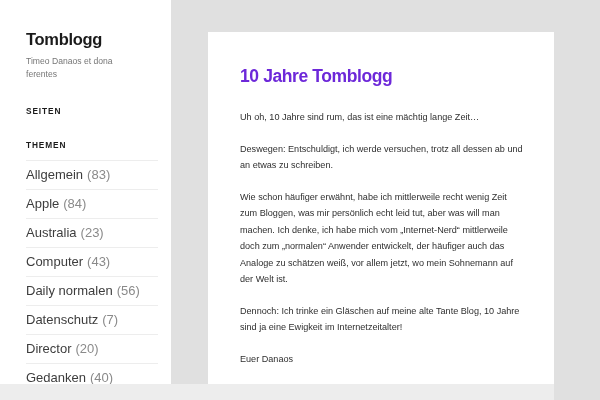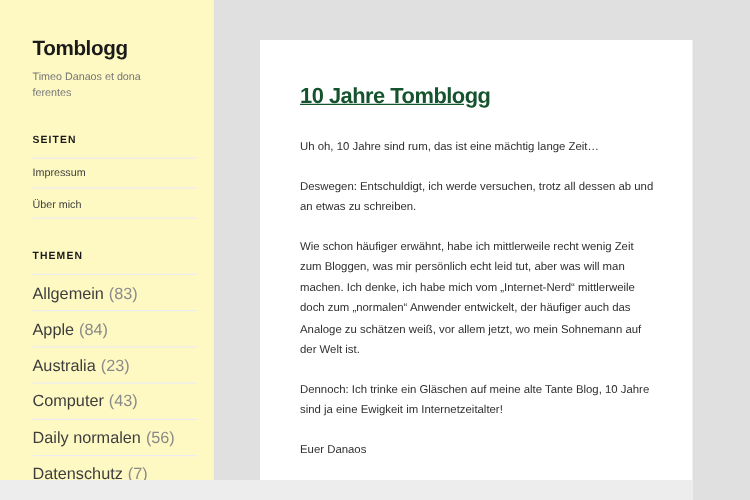--- a/index.html
+++ b/index.html
@@ -8,21 +8,21 @@
     background: #e0e0e0;
     font-family: "Liberation Sans", sans-serif;
     overflow: hidden;
   }
   .page { position: relative; width: 600px; height: 400px; background: #e0e0e0; }
 
   
   .sidebar {
     position: absolute; left: 0; top: 0;
     width: 171px; height: 400px;
-    background: #fef9c3;
+    background: #ffffff;
     padding: 30px 0 0 26px;
     overflow: hidden;
   }
   .site-title {
     font-size: 16.5px; font-weight: bold; color: #1a1a1a;
     letter-spacing: -0.3px; line-height: 1.1;
   }
   .site-tagline {
     margin-top: 7px;
     font-size: 8.6px; color: #767676; line-height: 1.55;
@@ -55,24 +55,23 @@
   .cat-count { color: #8a8a8a; margin-left: 4px; }
 
   
   .content-card {
     position: absolute; left: 208px; top: 32px;
     width: 346px; min-height: 352px;
     background: #ffffff;
     padding: 34px 30px 0 32px;
   }
   .post-title {
-    font-size: 17.5px; font-weight: bold; color: #14532d;
+    font-size: 17.5px; font-weight: bold; color: #6d28d9;
     letter-spacing: -0.4px; line-height: 1.2;
     margin-bottom: 22px;
-    text-decoration: underline;
   }
   .post-body p {
     font-size: 9.1px; color: #2f2f2f; line-height: 1.82;
     margin-bottom: 15px;
     text-align: left;
   }
   .post-footer {
     margin-top: 28px; padding-top: 10px;
     border-top: 1px solid #eeeeee;
     display: flex; align-items: center; gap: 13px;
@@ -89,28 +88,20 @@
 
 <div class="page">
 
   <aside class="sidebar">
 
     <h1 class="site-title">Tomblogg</h1>
     <div class="site-tagline">Timeo Danaos et dona ferentes</div>
 
     <div class="widget">
       <div class="widget-title">SEITEN</div>
-      <ul class="nav-list">
-        <li>
-          <a class="nav-link" href="#">Impressum</a>
-        </li>
-        <li>
-          <a class="nav-link" href="#">Über mich</a>
-        </li>
-      </ul>
     </div>
 
     <div class="widget">
       <div class="widget-title">THEMEN</div>
       <ul class="cat-list">
         <li>
           <a class="cat-row" href="#"><span>Allgemein</span><span class="cat-count">(83)</span></a>
         </li>
         <li>
           <a class="cat-row" href="#"><span>Apple</span><span class="cat-count">(84)</span></a>

